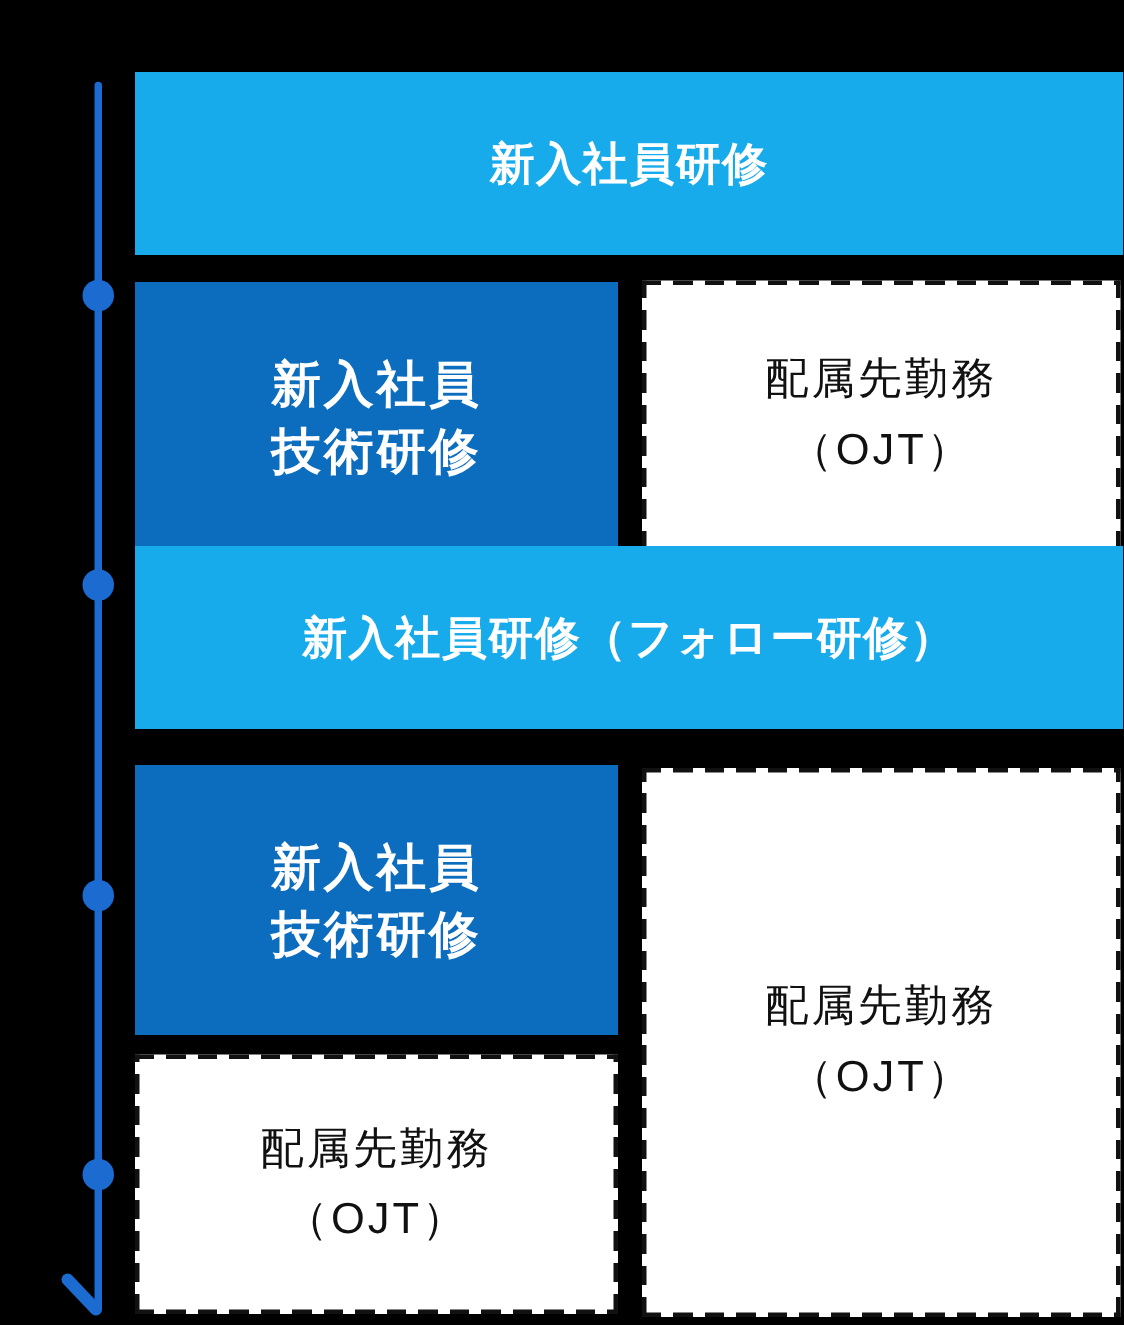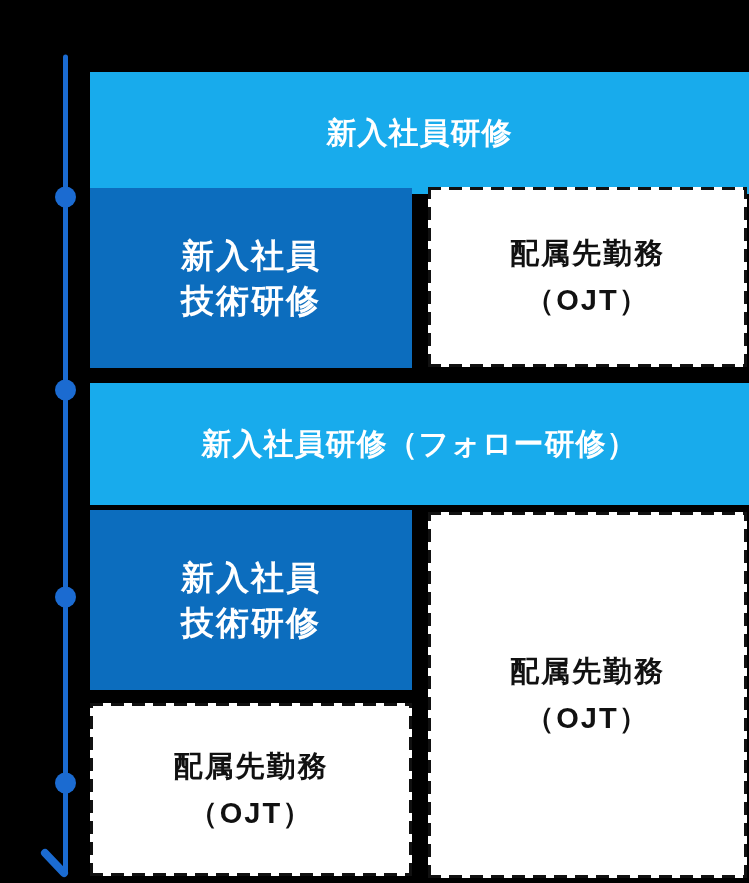--- a/index.html
+++ b/index.html
@@ -50,36 +50,36 @@
     background: var(--box-blue);
     color: var(--text-on-blue);
     font-size: 33px;
     font-weight: 700;
     line-height: 45px;
     letter-spacing: 2px;
   }
   .dashed-box {
     color: var(--text-on-white);
     font-size: 29px;
-    font-weight: 700;
+    font-weight: 400;
     line-height: 47px;
     letter-spacing: 2px;
     
     background:
       repeating-linear-gradient(90deg, #111 0 13px, transparent 13px 21px) left top / 100% 3px no-repeat,
       repeating-linear-gradient(90deg, #111 0 13px, transparent 13px 21px) left bottom / 100% 3px no-repeat,
       repeating-linear-gradient(0deg, #111 0 13px, transparent 13px 21px) left top / 3px 100% no-repeat,
       repeating-linear-gradient(0deg, #111 0 13px, transparent 13px 21px) right top / 3px 100% no-repeat,
       var(--ojt-box-bg);
     text-align: center;
   }
-  #band1 { left: 90px; top: 72px;  width: 659px; height: 122px; }
+  #band1 { left: 90px; top: 48px;  width: 659px; height: 122px; }
   #tech1 { left: 90px; top: 188px; width: 322px; height: 180px; }
   #ojt1  { left: 428px; top: 187px; width: 319px; height: 180px; }
-  #band2 { left: 90px; top: 383px; width: 659px; height: 122px; }
+  #band2 { left: 90px; top: 364px; width: 659px; height: 122px; }
   #tech2 { left: 90px; top: 510px; width: 322px; height: 180px; }
   #ojt2  { left: 428px; top: 512px; width: 319px; height: 366px; }
   #ojt3  { left: 90px; top: 703px; width: 322px; height: 173px; }
 </style>
 </head>
 <body>
 
 <div class="canvas">
 
   <svg class="timeline-svg" width="110" height="883" viewBox="0 0 110 883">

